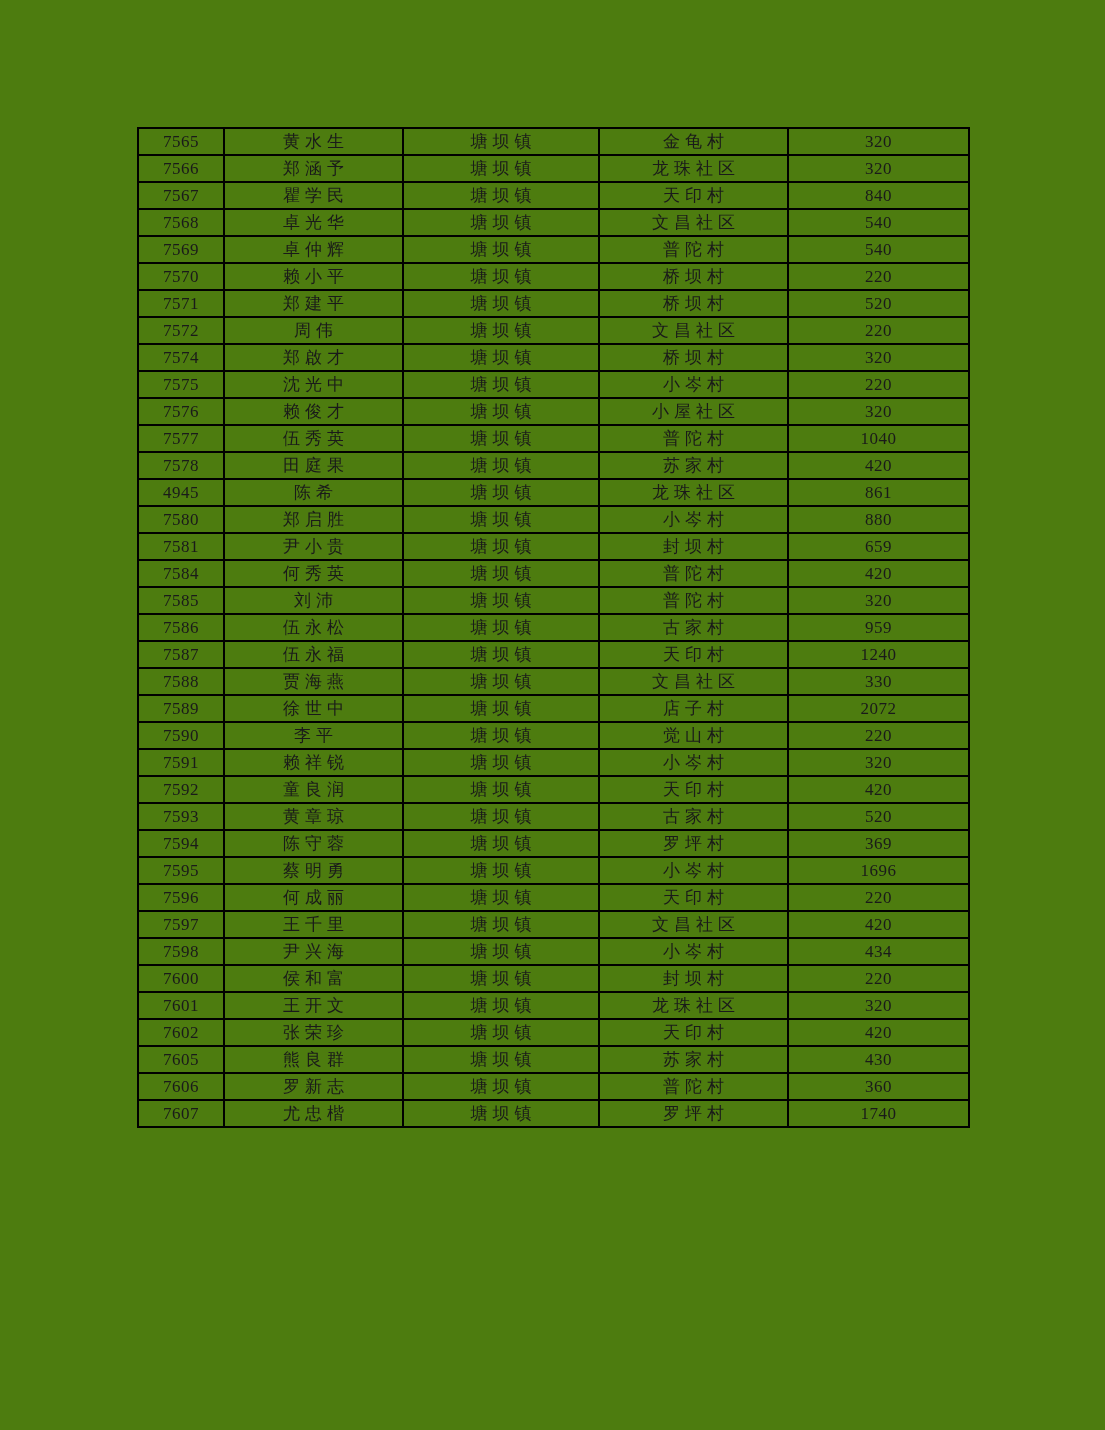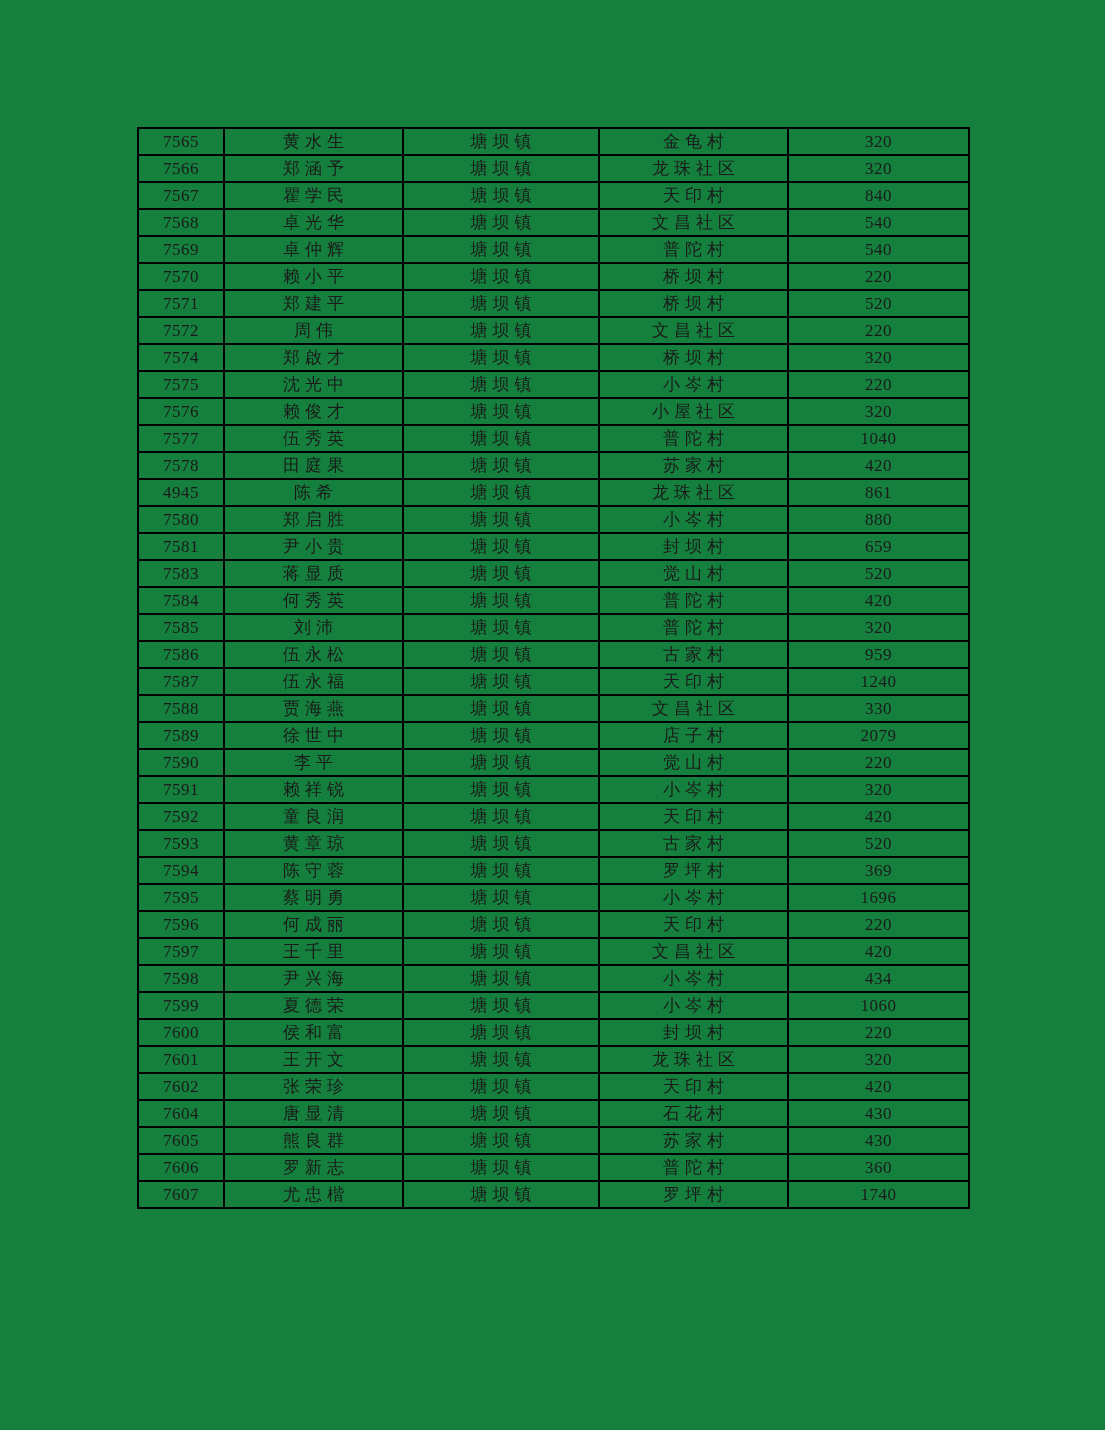--- a/index.html
+++ b/index.html
@@ -4,21 +4,21 @@
 <style>
   html, body {
     margin: 0;
     padding: 0;
     background: #ffffff;
   }
   .page {
     position: relative;
     width: 1105px;
     height: 1430px;
-    background: #15803d;
+    background: #4d7c0f;
     overflow: hidden;
     font-family: "Liberation Serif", "DejaVu Serif", serif;
   }
   table.roster {
     position: absolute;
     left: 137px;
     top: 127px;
     width: 831px;
     border-collapse: collapse;
     table-layout: fixed;
@@ -163,27 +163,20 @@
           <td class="num">880</td>
         </tr>
         <tr>
           <td class="num">7581</td>
           <td class="cjk">尹小贵</td>
           <td class="cjk">塘坝镇</td>
           <td class="cjk">封坝村</td>
           <td class="num">659</td>
         </tr>
         <tr>
-          <td class="num">7583</td>
-          <td class="cjk">蒋显质</td>
-          <td class="cjk">塘坝镇</td>
-          <td class="cjk">觉山村</td>
-          <td class="num">520</td>
-        </tr>
-        <tr>
           <td class="num">7584</td>
           <td class="cjk">何秀英</td>
           <td class="cjk">塘坝镇</td>
           <td class="cjk">普陀村</td>
           <td class="num">420</td>
         </tr>
         <tr>
           <td class="num">7585</td>
           <td class="cjk">刘沛</td>
           <td class="cjk">塘坝镇</td>
@@ -209,21 +202,21 @@
           <td class="cjk">贾海燕</td>
           <td class="cjk">塘坝镇</td>
           <td class="cjk">文昌社区</td>
           <td class="num">330</td>
         </tr>
         <tr>
           <td class="num">7589</td>
           <td class="cjk">徐世中</td>
           <td class="cjk">塘坝镇</td>
           <td class="cjk">店子村</td>
-          <td class="num">2079</td>
+          <td class="num">2072</td>
         </tr>
         <tr>
           <td class="num">7590</td>
           <td class="cjk">李平</td>
           <td class="cjk">塘坝镇</td>
           <td class="cjk">觉山村</td>
           <td class="num">220</td>
         </tr>
         <tr>
           <td class="num">7591</td>
@@ -275,53 +268,39 @@
           <td class="num">420</td>
         </tr>
         <tr>
           <td class="num">7598</td>
           <td class="cjk">尹兴海</td>
           <td class="cjk">塘坝镇</td>
           <td class="cjk">小岑村</td>
           <td class="num">434</td>
         </tr>
         <tr>
-          <td class="num">7599</td>
-          <td class="cjk">夏德荣</td>
-          <td class="cjk">塘坝镇</td>
-          <td class="cjk">小岑村</td>
-          <td class="num">1060</td>
-        </tr>
-        <tr>
           <td class="num">7600</td>
           <td class="cjk">侯和富</td>
           <td class="cjk">塘坝镇</td>
           <td class="cjk">封坝村</td>
           <td class="num">220</td>
         </tr>
         <tr>
           <td class="num">7601</td>
           <td class="cjk">王开文</td>
           <td class="cjk">塘坝镇</td>
           <td class="cjk">龙珠社区</td>
           <td class="num">320</td>
         </tr>
         <tr>
           <td class="num">7602</td>
           <td class="cjk">张荣珍</td>
           <td class="cjk">塘坝镇</td>
           <td class="cjk">天印村</td>
           <td class="num">420</td>
-        </tr>
-        <tr>
-          <td class="num">7604</td>
-          <td class="cjk">唐显清</td>
-          <td class="cjk">塘坝镇</td>
-          <td class="cjk">石花村</td>
-          <td class="num">430</td>
         </tr>
         <tr>
           <td class="num">7605</td>
           <td class="cjk">熊良群</td>
           <td class="cjk">塘坝镇</td>
           <td class="cjk">苏家村</td>
           <td class="num">430</td>
         </tr>
         <tr>
           <td class="num">7606</td>

